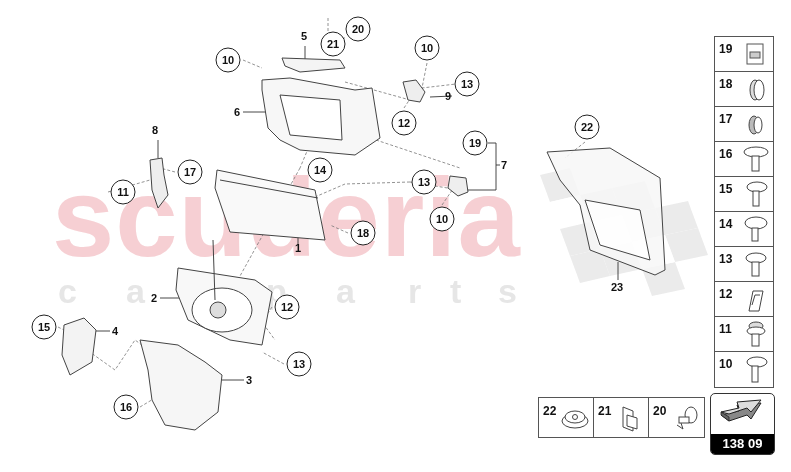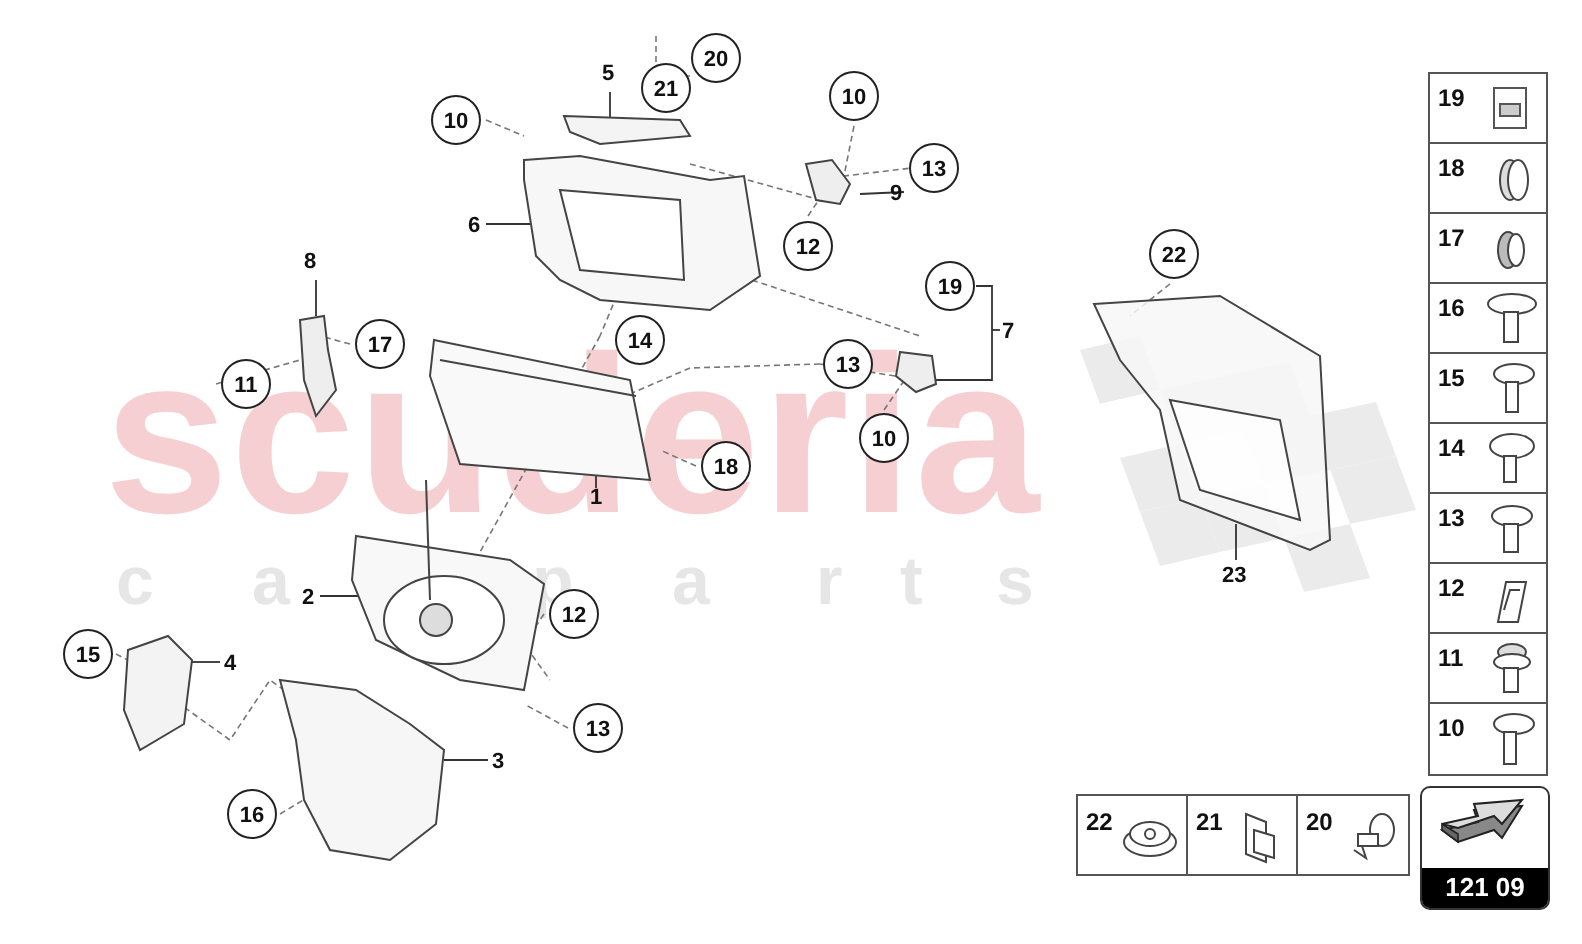--- a/index.html
+++ b/index.html
@@ -319,15 +319,15 @@
         </svg>
     </div>
   </div>
 
   <div class="nav-box">
     <svg class="nav-arrow" viewBox="0 0 50 35">
       <polygon points="4,18 22,14 20,8 44,6 34,22 30,18 12,24" fill="#888" stroke="#222" stroke-width="1"></polygon>
       <polygon points="4,18 22,14 20,8 44,6 34,18 30,14 12,20" fill="#ddd" stroke="#222" stroke-width="1" transform="translate(0,-3)"></polygon>
       <polygon points="4,15 4,18 12,24 12,20" fill="#666" stroke="#222" stroke-width="0.8"></polygon>
     </svg>
-    <div class="nav-code">121 09</div>
+    <div class="nav-code">138 09</div>
   </div>
 </div>
 
 </body></html>

